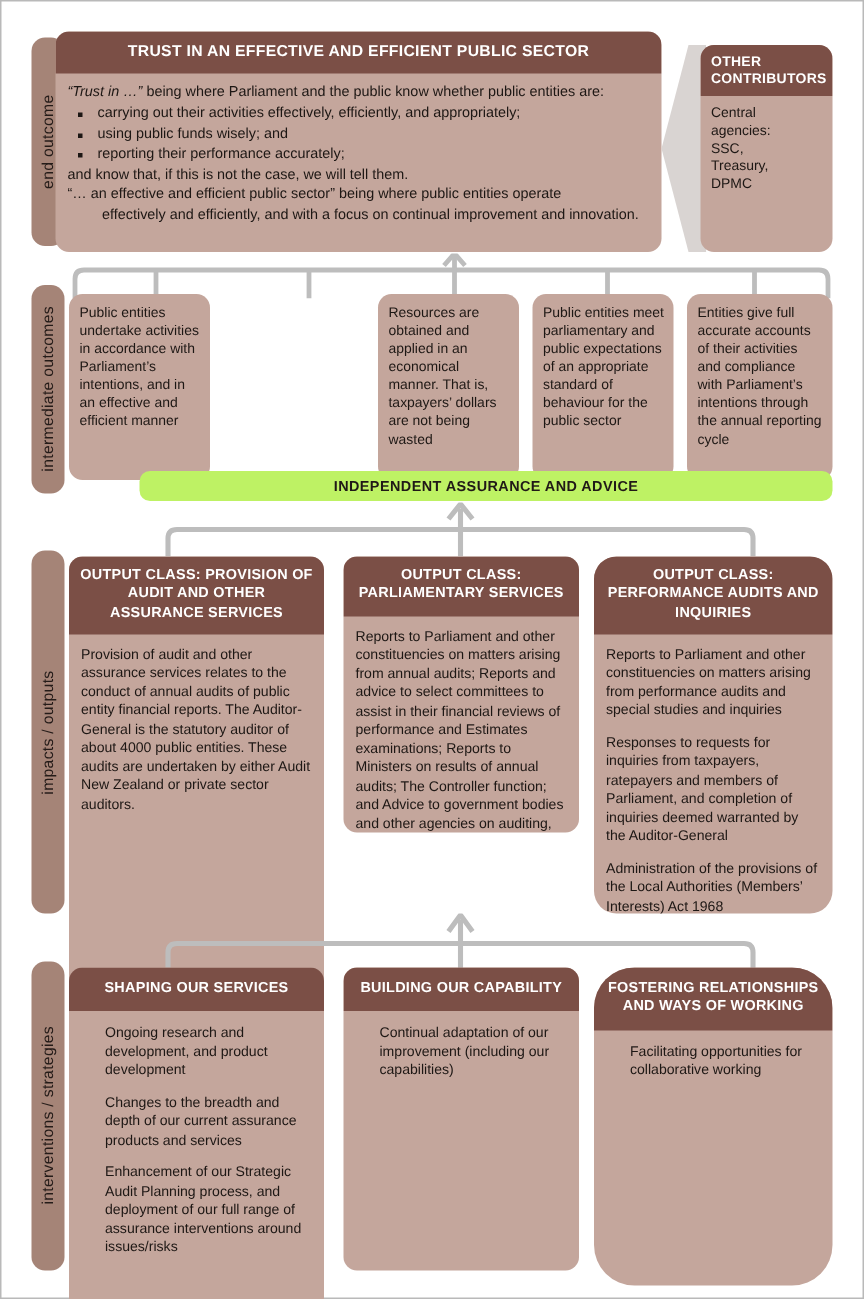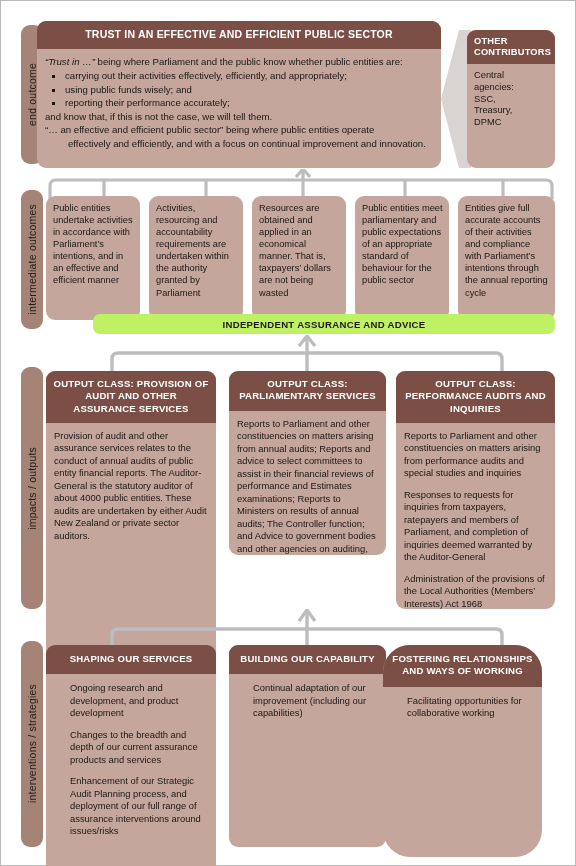--- a/index.html
+++ b/index.html
@@ -143,23 +143,20 @@
     </svg>
   </div>
 
   <div class="vlabel" id="io-label">
     <span>intermediate outcomes</span>
   </div>
 
   <div class="card io-card" style="left:45px;">
     <div class="bd">Public entities undertake activities in accordance with Parliament’s intentions, and in an effective and efficient manner</div>
   </div>
-  <div class="card io-card" style="left:148px;">
-    <div class="bd">Activities, resourcing and accountability requirements are undertaken within the authority granted by Parliament</div>
-  </div>
   <div class="card io-card" style="left:251px;">
     <div class="bd">Resources are obtained and applied in an economical manner. That is, taxpayers’ dollars are not being wasted</div>
   </div>
   <div class="card io-card" style="left:354px;">
     <div class="bd">Public entities meet parliamentary and public expectations of an appropriate standard of behaviour for the public sector</div>
   </div>
   <div class="card io-card" style="left:457px;width:97px;">
     <div class="bd">Entities give full accurate accounts of their activities and compliance with Parliament’s intentions through the annual reporting cycle</div>
   </div>
 
@@ -187,21 +184,21 @@
     </div>
   </div>
 
   <div class="card oc-card" style="left:228px;width:157px;height:184px;">
     <div class="hd">OUTPUT CLASS: PARLIAMENTARY SERVICES</div>
     <div class="bd">
       <p>Reports to Parliament and other constituencies on matters arising from annual audits; Reports and advice to select committees to assist in their financial reviews of performance and Estimates examinations; Reports to Ministers on results of annual audits; The Controller function; and Advice to government bodies and other agencies on auditing, accountability, and financial management in the public sector</p>
     </div>
   </div>
 
-  <div class="card oc-card" style="left:395px;width:159px;height:238px;">
+  <div class="card oc-card" style="left:395px;width:159px;height:238px;border-radius:15px;">
     <div class="hd">OUTPUT CLASS: PERFORMANCE AUDITS AND INQUIRIES</div>
     <div class="bd">
       <p>Reports to Parliament and other constituencies on matters arising from performance audits and special studies and inquiries</p>
       <p>Responses to requests for inquiries from taxpayers, ratepayers and members of Parliament, and completion of inquiries deemed warranted by the Auditor-General</p>
       <p>Administration of the provisions of the Local Authorities (Members’ Interests) Act 1968</p>
     </div>
   </div>
 
   <div class="conn" style="left:106px;top:608px;">
     <svg width="400" height="38" viewBox="0 0 400 38">
@@ -225,20 +222,20 @@
     </div>
   </div>
 
   <div class="card st-card" style="left:228px;width:157px;height:202px;">
     <div class="hd">BUILDING OUR CAPABILITY</div>
     <div class="bd">
       <p>Continual adaptation of our improvement (including our capabilities)</p>
     </div>
   </div>
 
-  <div class="card st-card" style="left:382px;width:159px;height:212px;border-radius:27px;">
+  <div class="card st-card" style="left:395px;width:159px;height:212px;border-radius:27px;">
     <div class="hd">FOSTERING RELATIONSHIPS AND WAYS OF WORKING</div>
     <div class="bd">
       <p>Facilitating opportunities for collaborative working</p>
     </div>
   </div>
 
 </div>
 
 </body></html>

